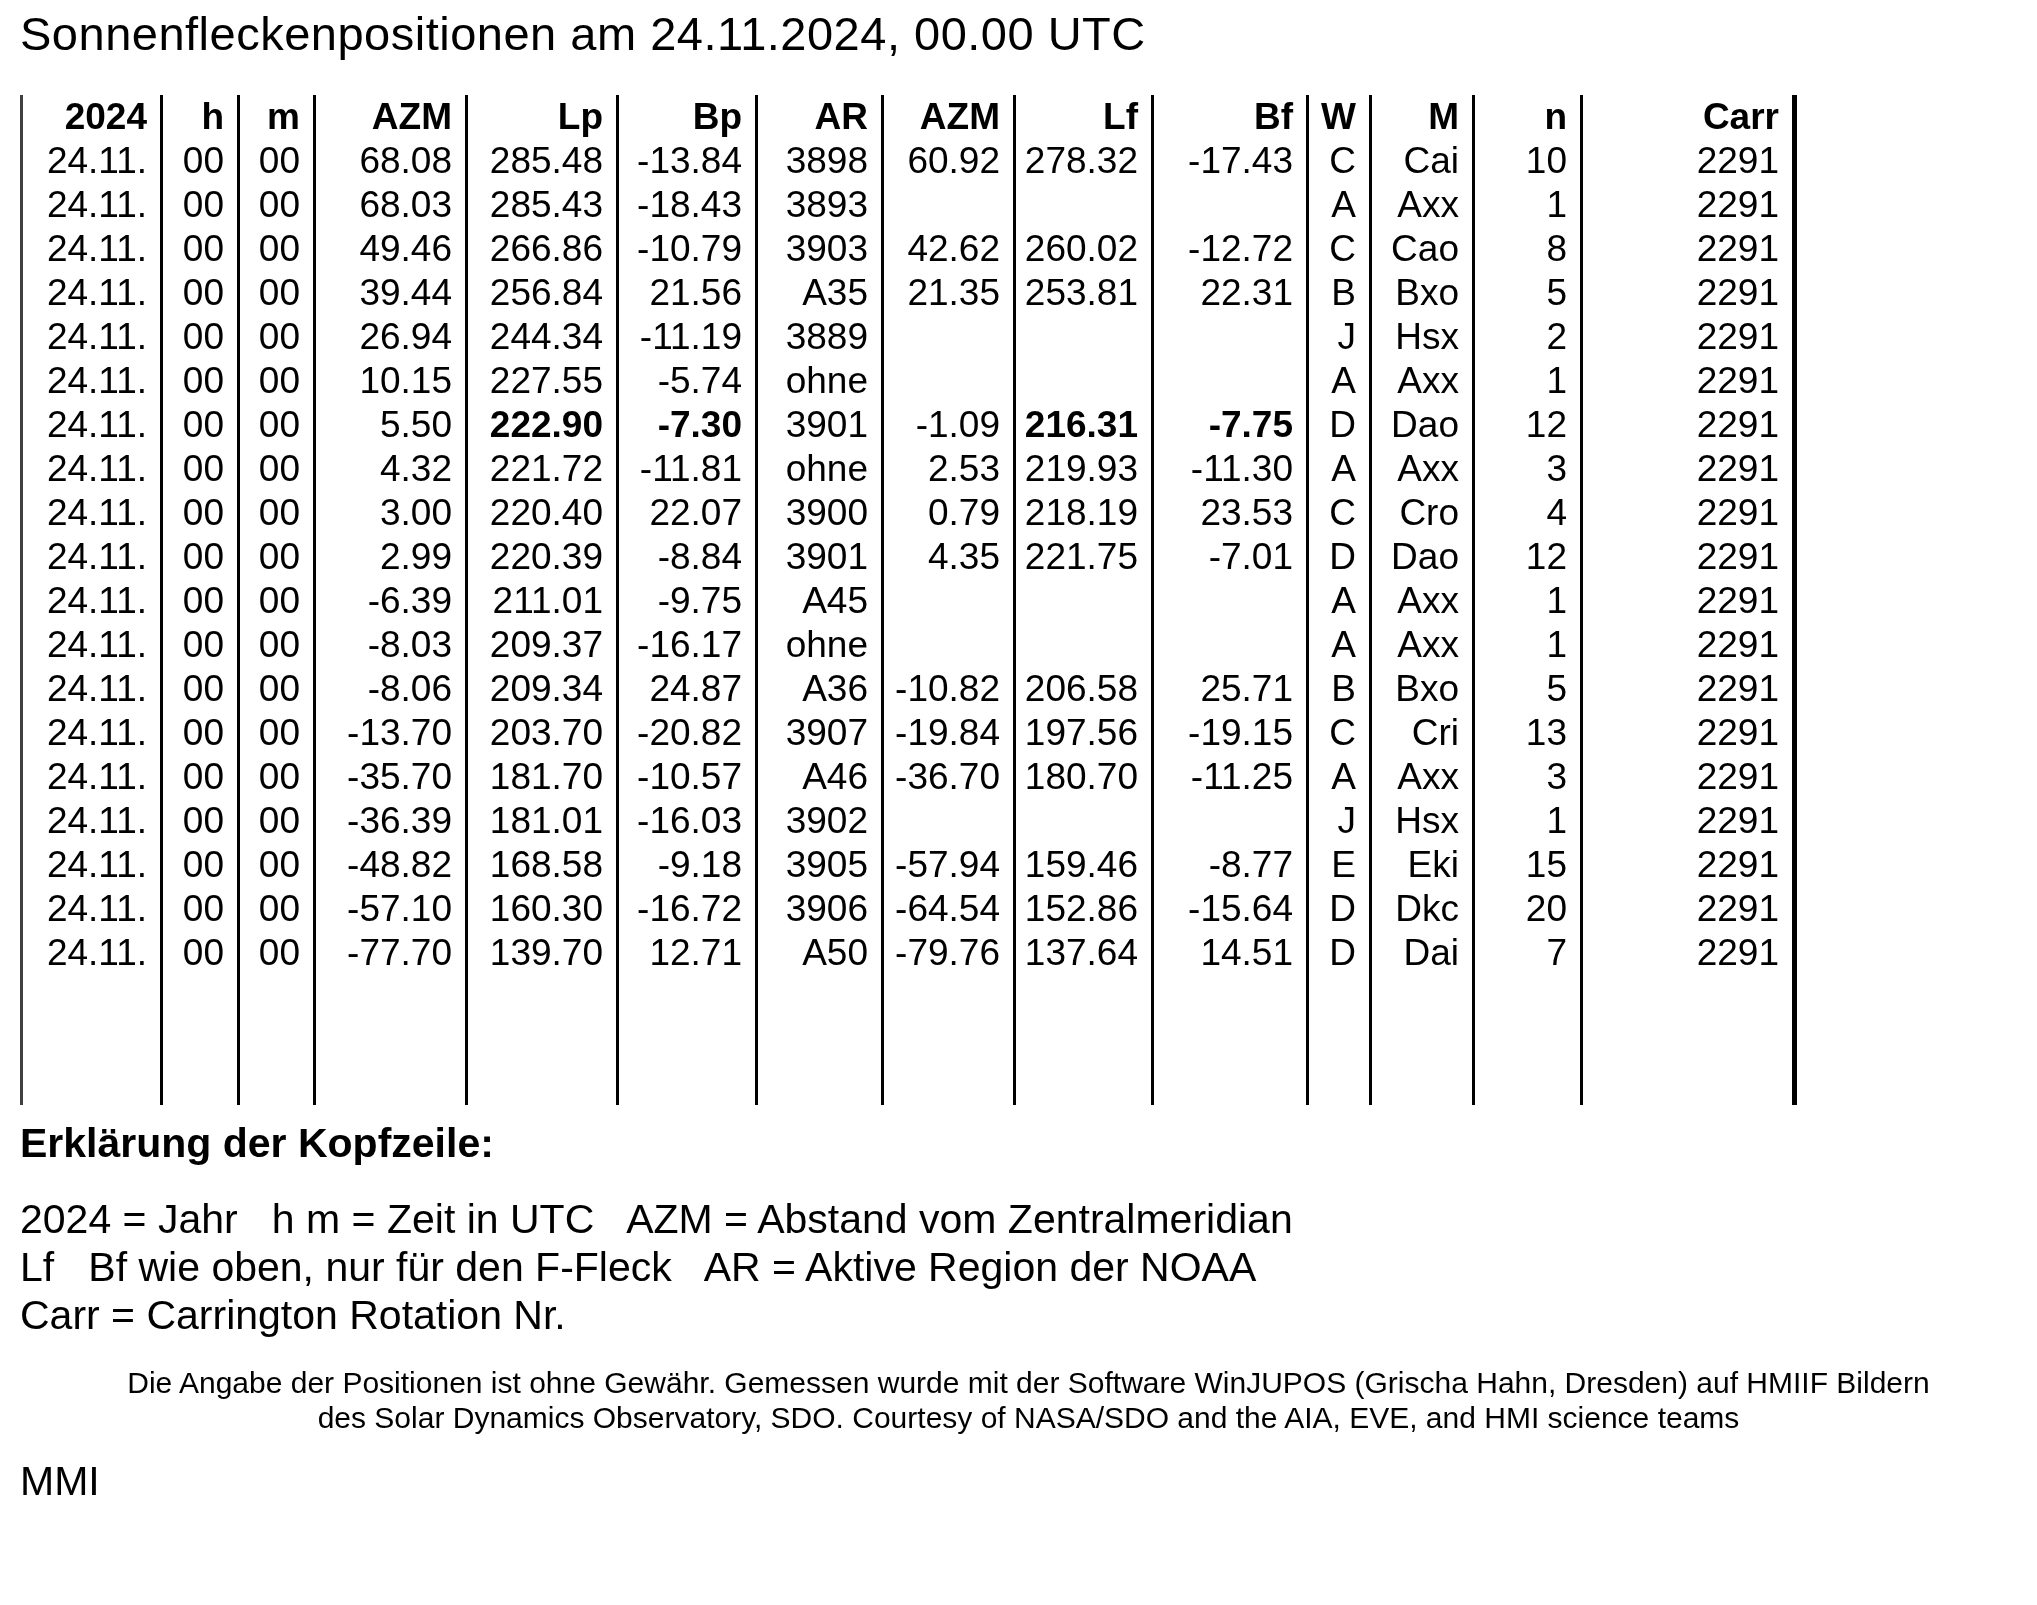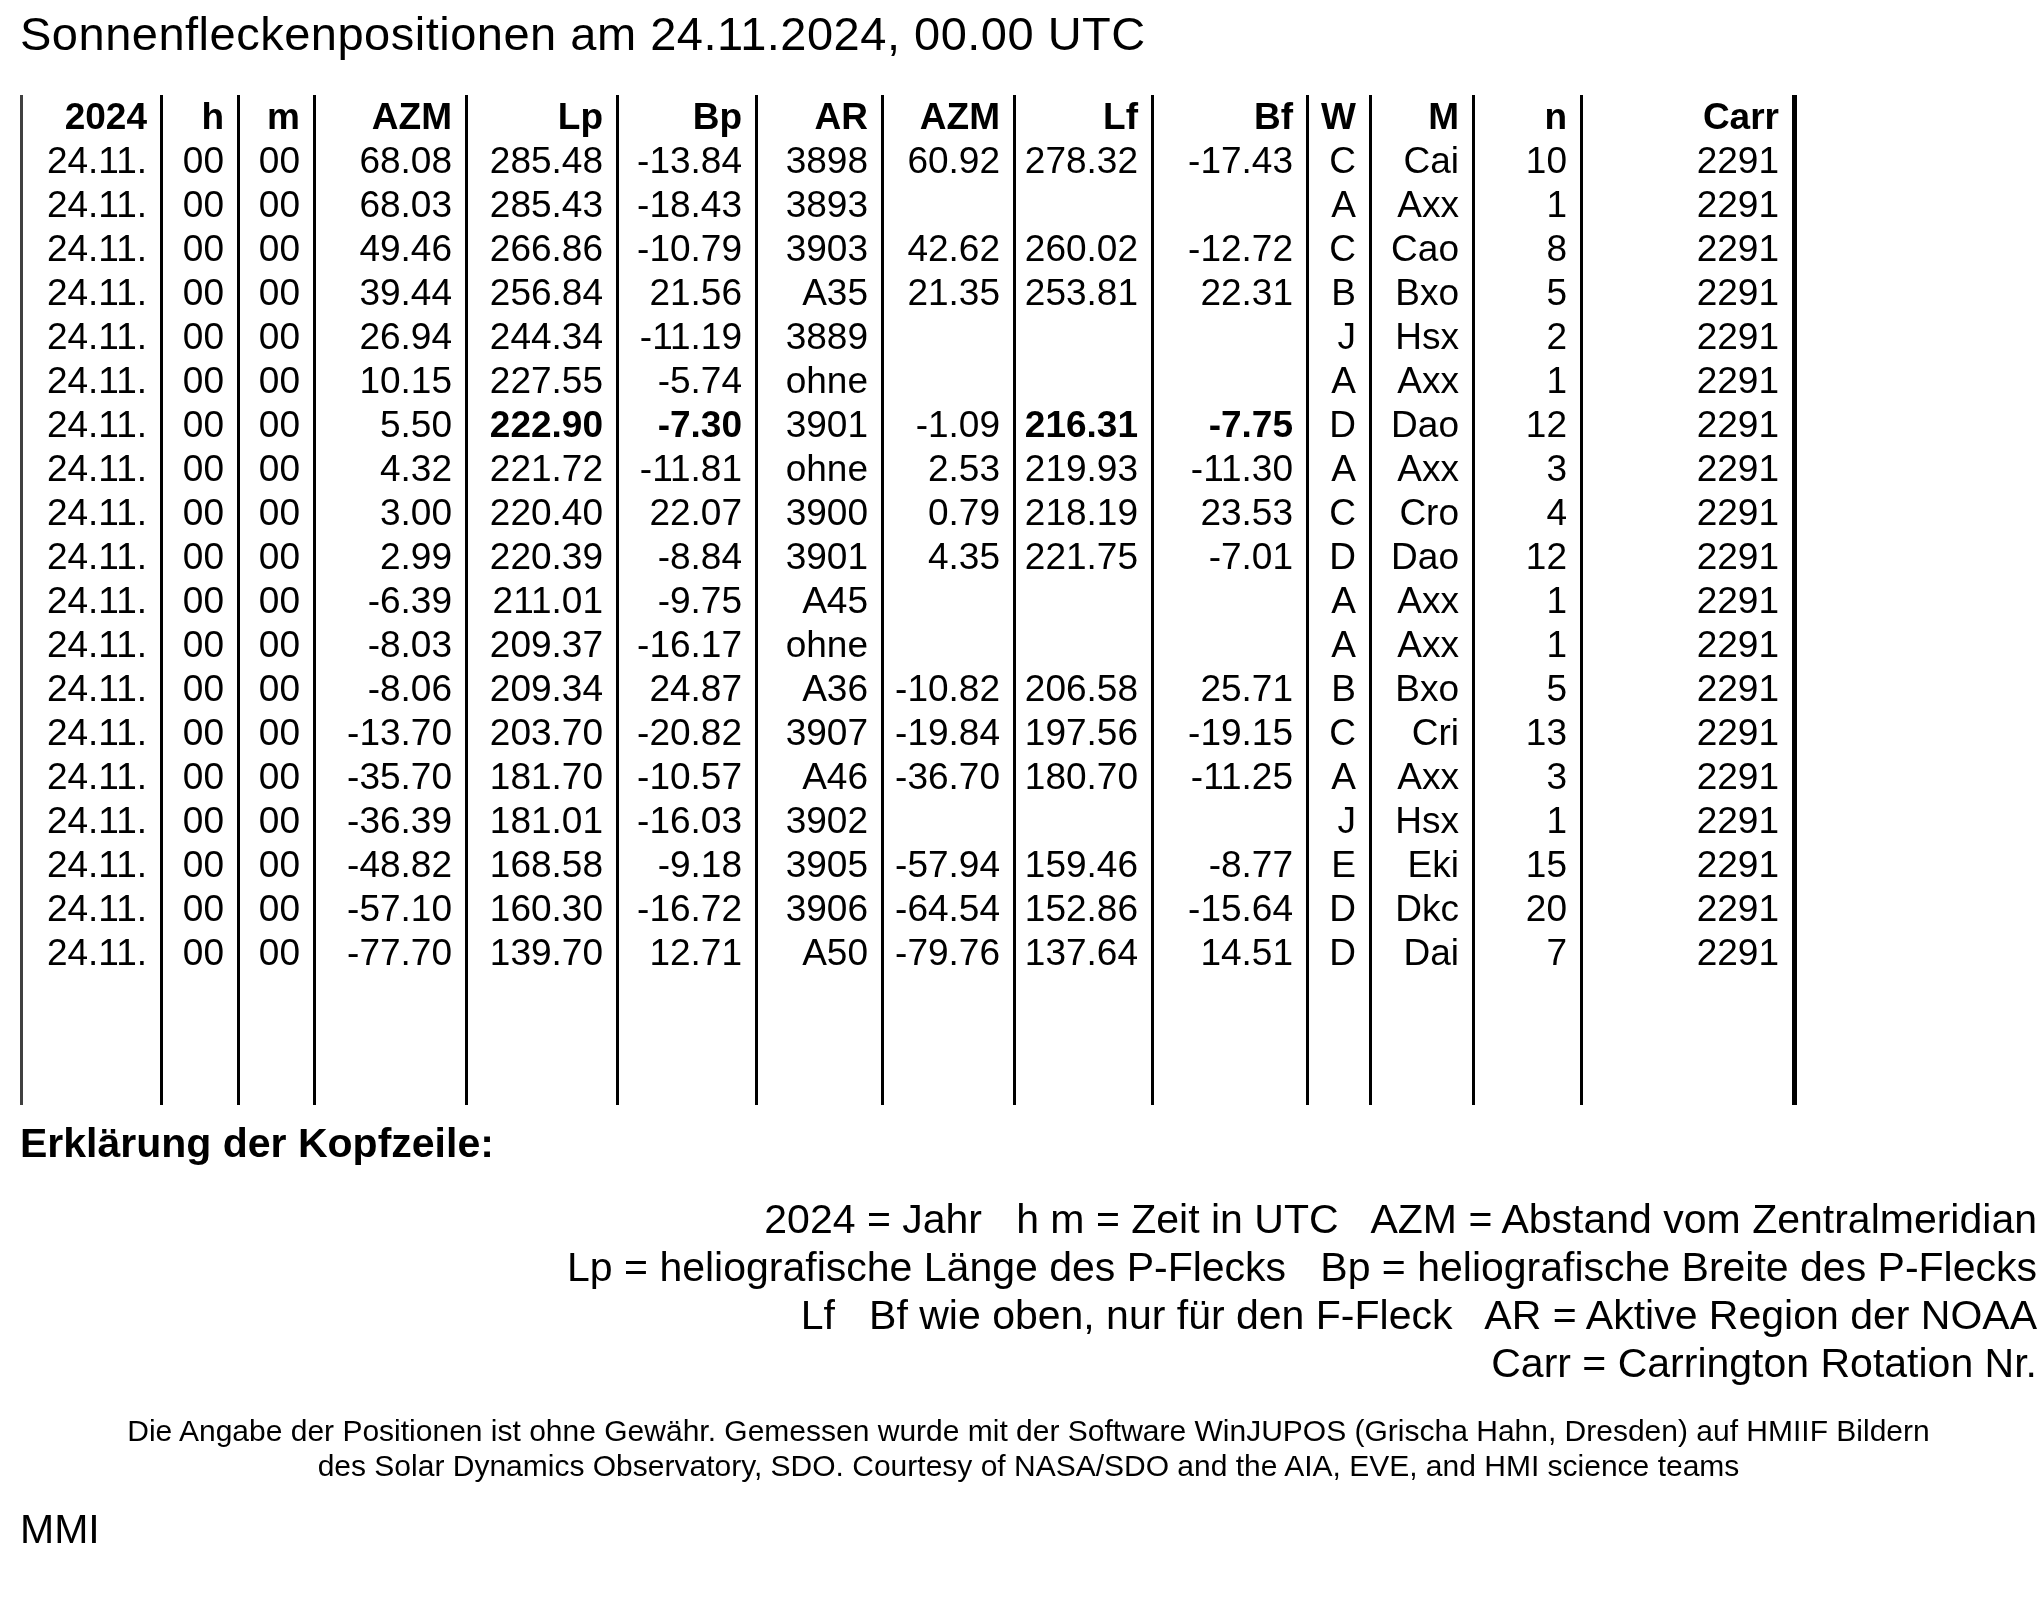--- a/index.html
+++ b/index.html
@@ -61,21 +61,20 @@
     line-height: 48px;
     font-weight: bold;
   }
   .expl-lines {
     margin-top: 28px;
   }
   .expl-line {
     font-size: 41px;
     line-height: 48px;
     white-space: pre-wrap;
-    text-align: right;
   }
   p.disclaimer {
     margin: 26px 0 0 0;
     font-size: 30px;
     line-height: 35px;
     text-align: center;
   }
   p.footer-initials {
     margin: 22px 0 0 0;
     font-size: 41px;
@@ -445,21 +444,20 @@
           <td></td>
           <td></td>
         </tr>
       </tbody>
   </table>
 
   <h2 class="expl-heading">Erklärung der Kopfzeile:</h2>
 
   <div class="expl-lines">
     <div class="expl-line">2024 = Jahr   h m = Zeit in UTC   AZM = Abstand vom Zentralmeridian</div>
-    <div class="expl-line">Lp = heliografische Länge des P-Flecks   Bp = heliografische Breite des P-Flecks</div>
     <div class="expl-line">Lf   Bf wie oben, nur für den F-Fleck   AR = Aktive Region der NOAA</div>
     <div class="expl-line">Carr = Carrington Rotation Nr.</div>
   </div>
 
   <p class="disclaimer"><span>Die Angabe der Positionen ist ohne Gewähr. Gemessen wurde mit der Software WinJUPOS (Grischa Hahn, Dresden) auf HMIIF Bildern</span><br><span>des Solar Dynamics Observatory, SDO. Courtesy of NASA/SDO and the AIA, EVE, and HMI science teams</span></p>
 
   <p class="footer-initials">MMI</p>
 
 </div>
 

